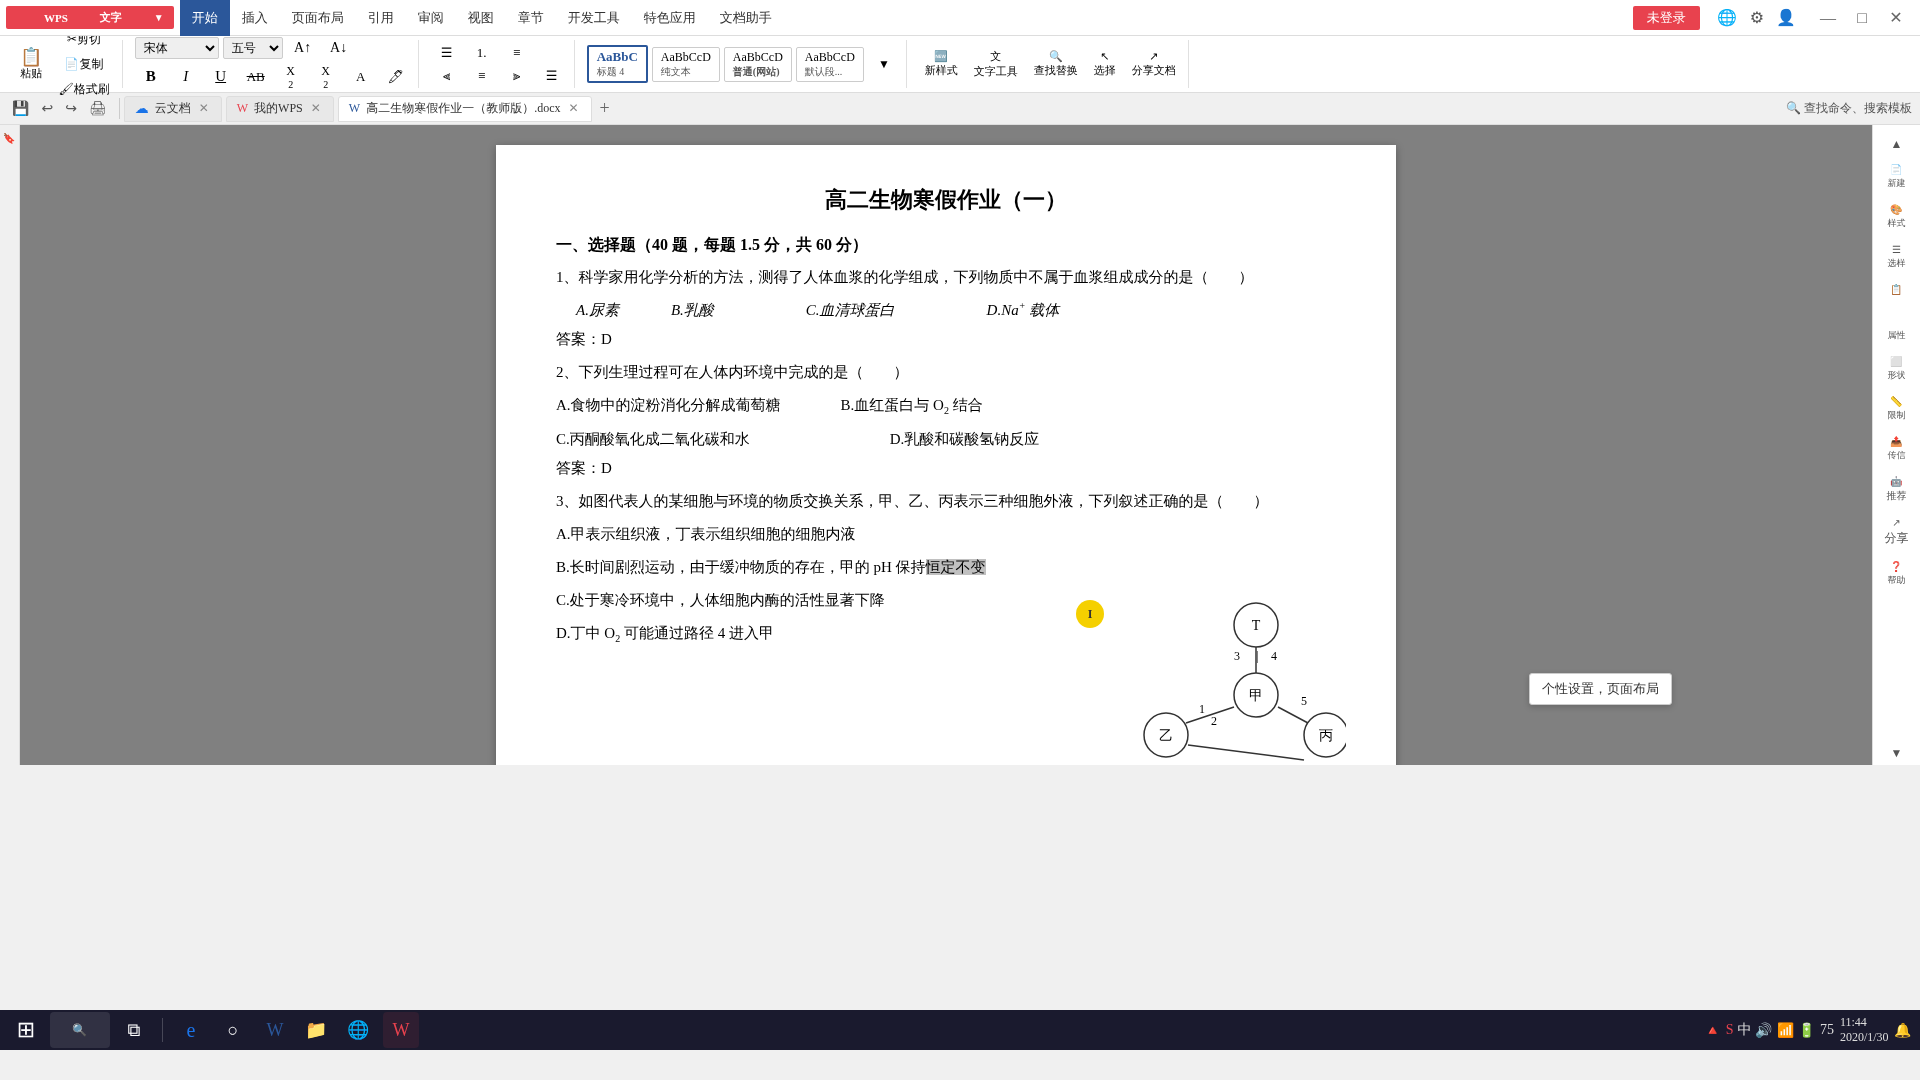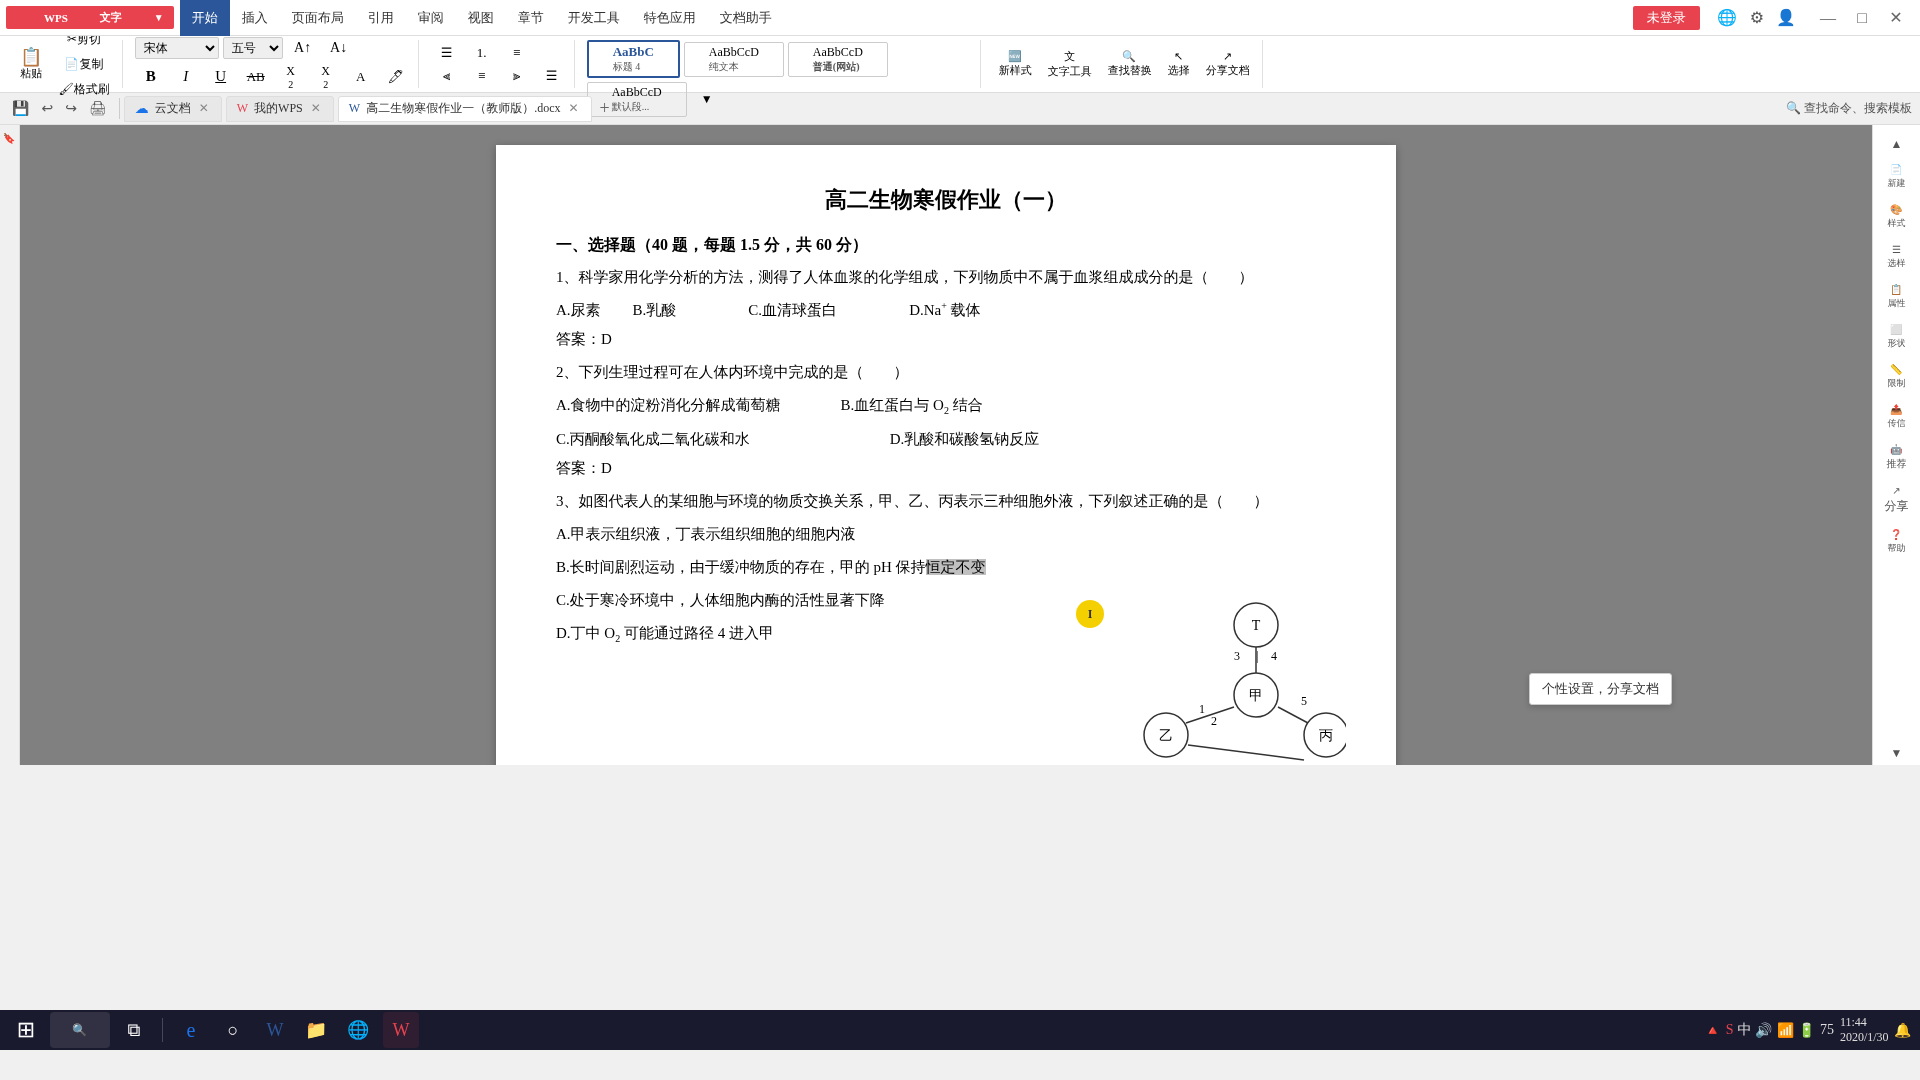--- a/index.html
+++ b/index.html
@@ -44,21 +44,21 @@
     }
     .ribbon-btn {
       display: flex; flex-direction: column; align-items: center; justify-content: center;
       padding: 2px 6px; cursor: pointer; border-radius: 2px; font-size: 11px; min-width: 32px;
     }
     .ribbon-btn-icon { font-size: 18px; line-height: 1; }
     .ribbon-select {
       border: 1px solid #ccc; padding: 2px 4px; font-size: 12px; border-radius: 2px;
     }
     .style-sample {
-      border: 1px solid #ccc; padding: 2px 24px; font-size: 12px; cursor: pointer;
+      border: 1px solid #ccc; padding: 2px 8px; font-size: 12px; cursor: pointer;
       border-radius: 2px; white-space: nowrap;
     }
     .style-sample.active { border: 2px solid #2b579a; }
 
     
     #tab-bar {
       display: flex; align-items: center; height: 32px; background: #f0f0f0;
       border-bottom: 1px solid #ddd; padding: 0 8px; gap: 4px;
     }
     .quick-access { display: flex; gap: 4px; padding-right: 8px; border-right: 1px solid #ccc; }
@@ -356,21 +356,21 @@
   </div>
 
   <div id="doc-area">
     <div id="doc-page">
 
       <div class="doc-title">高二生物寒假作业（一）</div>
 
       <div class="doc-section">一、选择题（40 题，每题 1.5 分，共 60 分）</div>
 
       <div class="doc-text">1、科学家用化学分析的方法，测得了人体血浆的化学组成，下列物质中不属于血浆组成成分的是（&nbsp;&nbsp;&nbsp;&nbsp;&nbsp;&nbsp;&nbsp;&nbsp;）</div>
-      <div class="doc-text" style="display:flex;gap:32px;">
+      <div class="doc-text" style="display:flex;gap:52px;margin-left:20px;font-style:italic;">
         <span>A.尿素</span>
         <span>B.乳酸</span>
         <span style="margin-left:40px;">C.血清球蛋白</span>
         <span style="margin-left:40px;">D.Na<sup>+</sup> 载体</span>
       </div>
       <div class="doc-answer">答案：D</div>
 
       <div class="doc-text">2、下列生理过程可在人体内环境中完成的是（&nbsp;&nbsp;&nbsp;&nbsp;&nbsp;&nbsp;&nbsp;&nbsp;）</div>
       <div class="doc-text" style="display:flex;gap:60px;margin-left:0px;">
         <span>A.食物中的淀粉消化分解成葡萄糖</span>
@@ -418,21 +418,21 @@
           <line x1="152" y1="112" x2="182" y2="128" stroke="#333" stroke-width="1.5"></line>
           <text x="175" y="110" font-size="12" font-family="serif">5</text>
 
           <line x1="62" y1="150" x2="178" y2="165" stroke="#333" stroke-width="1.5"></line>
           <text x="110" y="185" font-size="12" font-family="serif">6</text>
         </svg>
       </div>
     </div>
 
     <div id="tooltip">
-      <span>个性设置，分享文档</span>
+      <span>个性设置，页面布局</span>
     </div>
   </div>
 
   <div id="right-panel">
 
     <div style="display:flex;flex-direction:column;align-items:center;gap:0;width:100%;">
       <span style="font-size:12px;cursor:pointer;color:#555;padding:4px;">▲</span>
     </div>
     <div class="rp-btn">
       <span>📄</span>
@@ -441,21 +441,21 @@
     <div class="rp-btn">
       <span>🎨</span>
       <span style="font-size:9px;">样式</span>
     </div>
     <div class="rp-btn">
       <span>☰</span>
       <span style="font-size:9px;">选样</span>
     </div>
     <div class="rp-btn">
       <span>📋</span>
-      <span style="font-size:9px;">属性</span>
+      <span style="font-size:9px;margin-top:32px;">属性</span>
     </div>
     <div class="rp-btn">
       <span>⬜</span>
       <span style="font-size:9px;">形状</span>
     </div>
     <div class="rp-btn">
       <span>📏</span>
       <span style="font-size:9px;">限制</span>
     </div>
     <div class="rp-btn">

